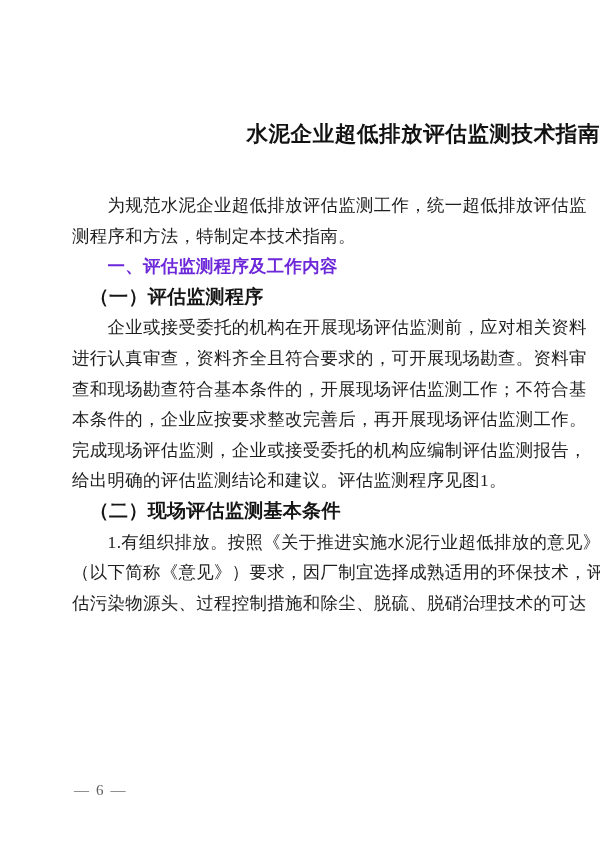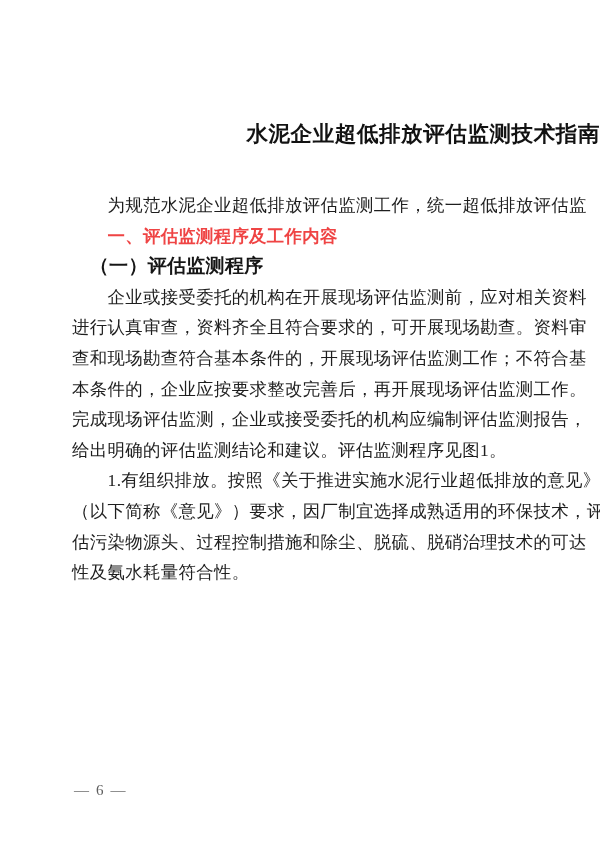--- a/index.html
+++ b/index.html
@@ -58,21 +58,21 @@
 
   .indent2 { padding-left: 35.6px; }
   .indent1 { padding-left: 17.8px; }
 
   
   .h1line {
     font-family: "Liberation Sans", "DejaVu Sans", sans-serif;
     font-weight: bold;
     font-size: 17.4px;
     letter-spacing: 0.3px;
-    color: #ef4444;
+    color: #6d28d9;
   }
 
   
   .h2line {
     font-family: "Liberation Serif", "DejaVu Serif", serif;
     font-weight: bold;
     font-size: 19px;
     letter-spacing: 0.3px;
     color: #161616;
   }
@@ -128,20 +128,23 @@
           <span>一</span>
           <span>超</span>
           <span>低</span>
           <span>排</span>
           <span>放</span>
           <span>评</span>
           <span>估</span>
           <span>监</span>
         </span>
       </div>
+    <div class="line">
+      <span>测程序和方法，特制定本技术指南。</span>
+    </div>
 
     <div class="line h1line indent2">一、评估监测程序及工作内容</div>
 
     <div class="line h2line indent1">（一）评估监测程序</div>
 
     <div class="line indent2" style="display: flex; justify-content: space-between;">
 
     <span style="display: flex; flex: 1 1 0%; justify-content: space-between;">
           <span>企</span>
           <span>业</span>
@@ -305,20 +308,21 @@
           <span>测</span>
           <span>报</span>
           <span>告</span>
           <span>，</span>
         </span>
       </div>
     <div class="line">
       <span>给出明确的评估监测结论和建议。评估监测程序见图1。</span>
     </div>
 
+    <div class="line h2line indent1">（二）现场评估监测基本条件</div>
 
     <div class="line indent2" style="display: flex; justify-content: space-between;">
 
     <span style="display: flex; flex: 1 1 0%; justify-content: space-between;">
           <span>1</span>
           <span>.</span>
           <span>有</span>
           <span>组</span>
           <span>织</span>
           <span>排</span>
@@ -409,23 +413,20 @@
           <span>硝</span>
           <span>治</span>
           <span>理</span>
           <span>技</span>
           <span>术</span>
           <span>的</span>
           <span>可</span>
           <span>达</span>
         </span>
       </div>
-    <div class="line">
-      <span>性及氨水耗量符合性。</span>
-    </div>
 
   </div>
 
   <div class="footer">
     <span class="dash">—</span><span>6</span><span class="dash">—</span>
   </div>
 
 </div>
 
 </body></html>

